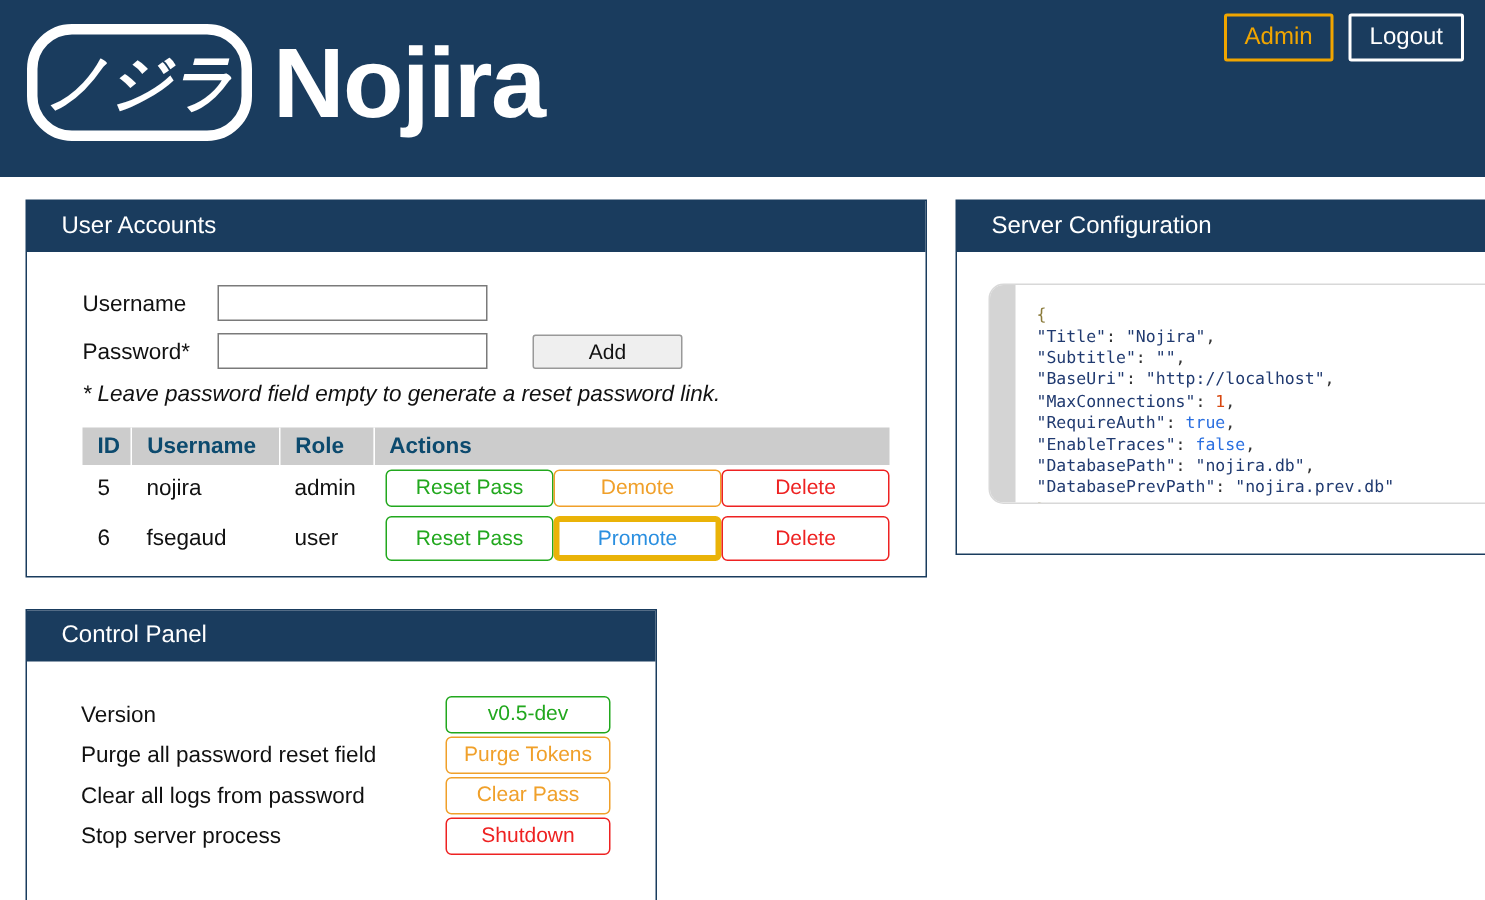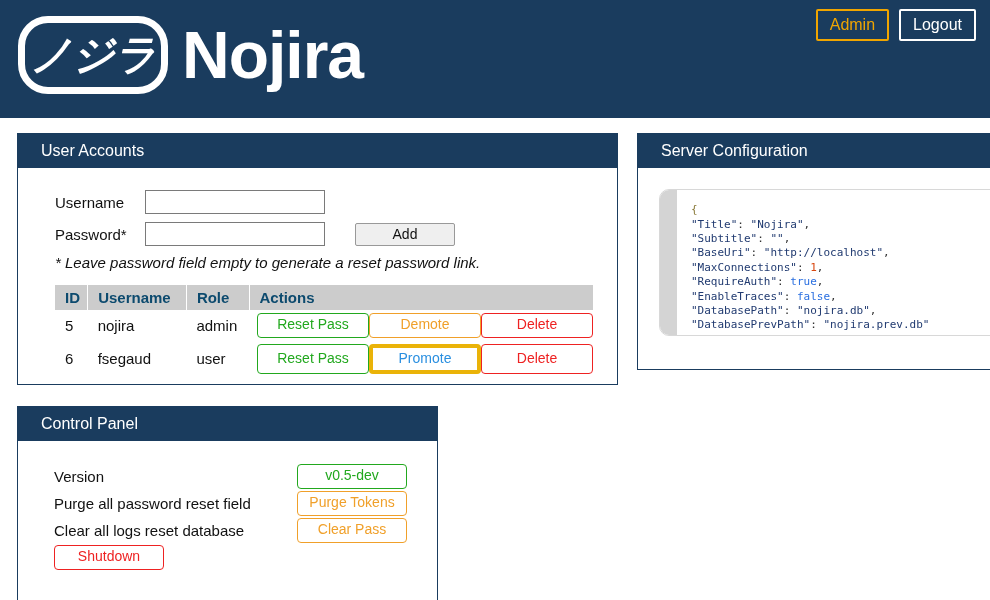--- a/index.html
+++ b/index.html
@@ -354,21 +354,22 @@
     <div class="ctrl-area">
       <div class="ctrl-row">
         <span class="ctrl-label">Version</span>
         <button class="ctrl-btn green">v0.5-dev</button>
       </div>
       <div class="ctrl-row">
         <span class="ctrl-label">Purge all password reset field</span>
         <button class="ctrl-btn orange">Purge Tokens</button>
       </div>
       <div class="ctrl-row">
-        <span class="ctrl-label">Clear all logs reset database</span>
+        <span class="ctrl-label">Clear all logs from password</span>
         <button class="ctrl-btn orange">Clear Pass</button>
       </div>
       <div class="ctrl-row">
+        <span class="ctrl-label">Stop server process</span>
         <button class="ctrl-btn red">Shutdown</button>
       </div>
     </div>
   </div>
 </div>
 
 </body></html>

